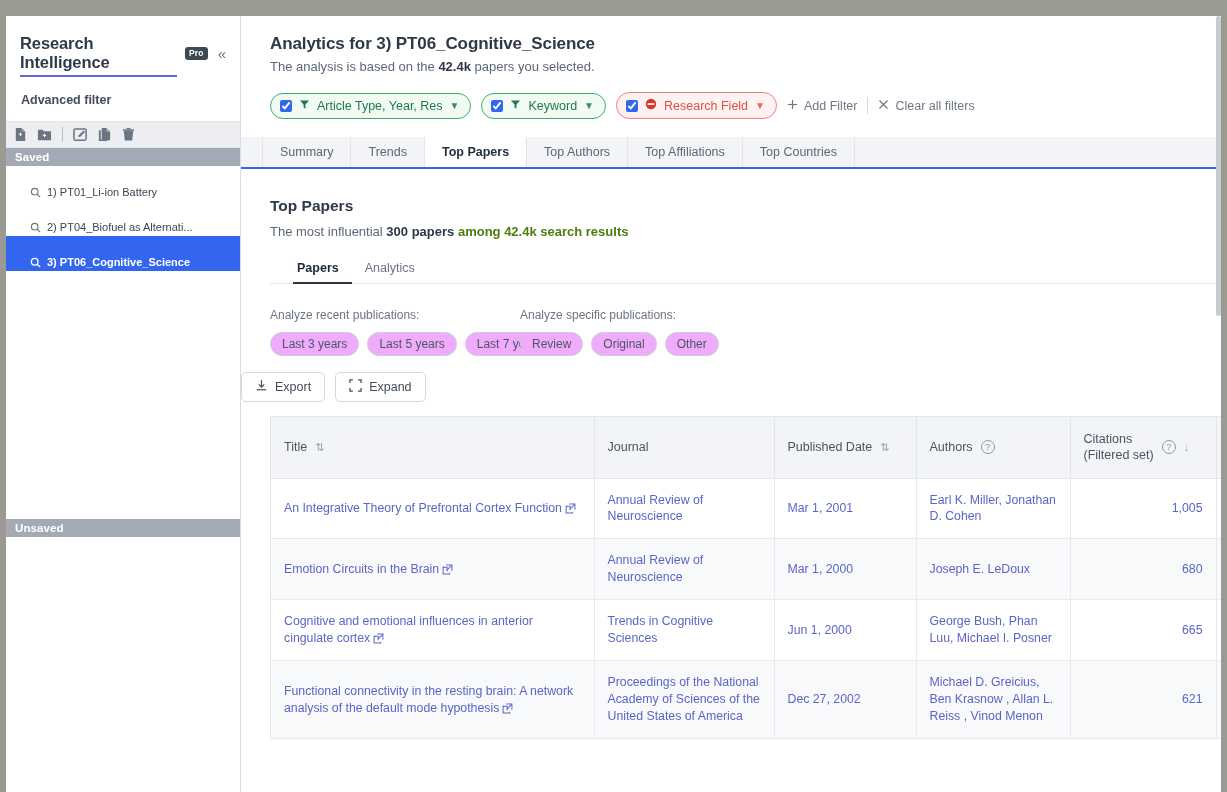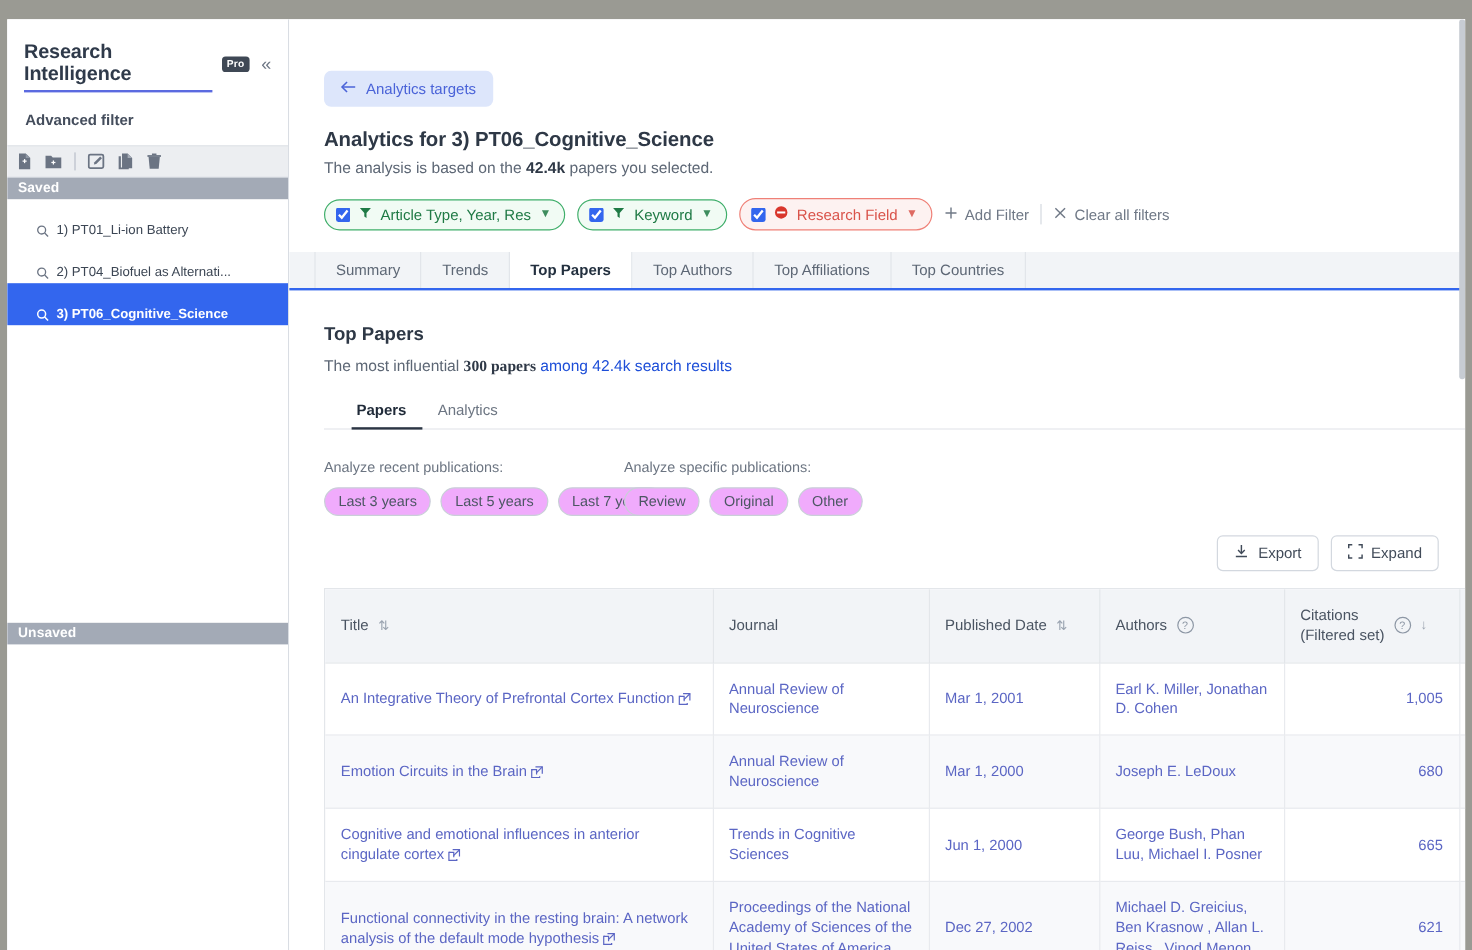--- a/index.html
+++ b/index.html
@@ -229,22 +229,22 @@
     font-size: 15.5px;
     font-weight: bold;
     color: #2e3846;
     margin: 28px 0 0 29px;
   }
   .sec-sub {
     font-size: 13px;
     color: #5d6775;
     margin: 9px 0 0 29px;
   }
-  .sec-sub b { color: #2e3846; font-family: Liberation Serif, serif; }
-  .sec-sub a { color: #1d4ed8; text-decoration: none; cursor: pointer; }
+  .sec-sub b { color: #2e3846; }
+  .sec-sub a { color: #4d7c0f; text-decoration: none; cursor: pointer; font-weight: bold; }
 
   .subtabs {
     margin: 22px 0 0 29px;
     display: flex;
     gap: 0;
     border-bottom: 1px solid #e4e7ec;
     width: calc(100% - 29px);
   }
   .subtab {
     font-size: 12.5px;
@@ -279,21 +279,21 @@
     background: #f0abfc;
     font-size: 12px;
     color: #4c5663;
     padding: 4px 11px;
     cursor: pointer;
     white-space: nowrap;
   }
 
   .toolbtns {
     display: flex;
-    justify-content: flex-end;
+    justify-content: flex-start;
     gap: 10px;
     margin: 16px 22px 0 0;
   }
   .toolbtn {
     display: inline-flex;
     align-items: center;
     gap: 7px;
     border: 1px solid #d3d8df;
     border-radius: 5px;
     background: #fff;
@@ -466,29 +466,20 @@
       </div>
     </div>
 
     <div class="unsaved-gap"></div>
     <div class="group-head">Unsaved</div>
     <div></div>
   </div>
 
   <div class="main">
 
-    <div class="back-pill">
-      <span>
-        <svg width="13" height="11" viewBox="0 0 14 12">
-            <line x1="1" y1="6" x2="13" y2="6" stroke="#4a63d8" stroke-width="1.4"></line>
-            <polyline points="5.6,1.4 1,6 5.6,10.6" fill="none" stroke="#4a63d8" stroke-width="1.4"></polyline>
-          </svg>
-      </span>
-      <span>Analytics targets</span>
-    </div>
 
     <div class="page-title">Analytics for 3) PT06_Cognitive_Science</div>
     <div class="page-sub">
       <span>The analysis is based on the </span><b>42.4k</b><span> papers you selected.</span>
     </div>
 
     <div class="filters-row">
       <div class="chip green">
         <input type="checkbox" checked="" style="">
         <span>

